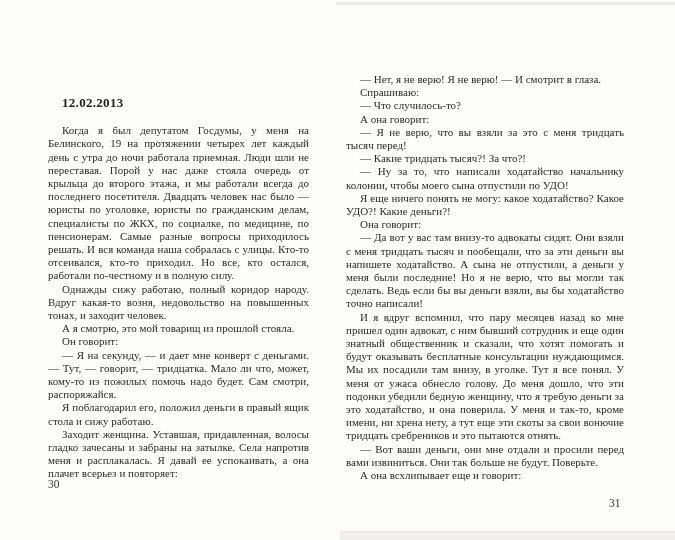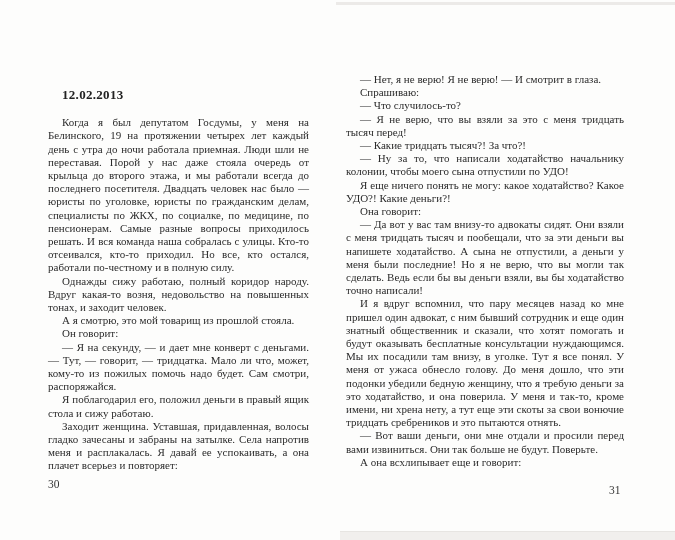--- a/index.html
+++ b/index.html
@@ -24,37 +24,37 @@
     line-height: 13.2px;
     text-align: justify;
     hyphens: auto;
     -webkit-hyphens: auto;
   }
   .text-block p {
     margin: 0;
     padding: 0;
     text-indent: 14px;
   }
-  .left-block  { left: 48px;  top: 88px; width: 261px; }
+  .left-block  { left: 48px;  top: 96px; width: 261px; }
   .right-block { left: 346px; top: 53px; width: 278px; margin-top: 20px; }
   .entry-date {
     font-weight: bold;
     font-size: 13px;
     letter-spacing: 0.3px;
     text-indent: 14px;
     margin: 0 0 15px 0;
     color: #222;
   }
   .page-number {
     position: absolute;
     font-size: 11.5px;
     color: #333;
   }
   .pn-left  { left: 48px;  top: 478px; }
-  .pn-right { left: 609px; top: 484px; }
+  .pn-right { left: 609px; top: 497px; }
   .scan-edge-top {
     position: absolute;
     left: 336px; top: 2px;
     width: 339px; height: 3px;
     background: #eceae8;
   }
   .scan-edge-bottom {
     position: absolute;
     left: 340px; top: 531px;
     width: 335px; height: 9px;
@@ -78,20 +78,21 @@
         <p>Я поблагодарил его, положил деньги в правый ящик стола и сижу работаю.</p>
         <p>Заходит женщина. Уставшая, придавленная, волосы гладко зачесаны и забраны на затылке. Села напротив меня и расплакалась. Я давай ее успокаивать, а она плачет всерьез и повторяет:</p>
       </div>
   </div>
 
   <div class="text-block right-block">
     <div>
         <p>— Нет, я не верю! Я не верю! — И смотрит в глаза.</p>
         <p>Спрашиваю:</p>
         <p>— Что случилось-то?</p>
+        <p>А она говорит:</p>
         <p>— Я не верю, что вы взяли за это с меня тридцать тысяч перед!</p>
         <p>— Какие тридцать тысяч?! За что?!</p>
         <p>— Ну за то, что написали ходатайство начальнику колонии, чтобы моего сына отпустили по УДО!</p>
         <p>Я еще ничего понять не могу: какое ходатайство? Какое УДО?! Какие деньги?!</p>
         <p>Она говорит:</p>
         <p>— Да вот у вас там внизу-то адвокаты сидят. Они взяли с меня тридцать тысяч и пообещали, что за эти деньги вы напишете ходатайство. А сына не отпустили, а деньги у меня были последние! Но я не верю, что вы могли так сделать. Ведь если бы вы деньги взяли, вы бы ходатайство точно написали!</p>
         <p>И я вдруг вспомнил, что пару месяцев назад ко мне пришел один адвокат, с ним бывший сотрудник и еще один знатный общественник и сказали, что хотят помогать и будут оказывать бесплатные консультации нуждающимся. Мы их посадили там внизу, в уголке. Тут я все понял. У меня от ужаса обнесло голову. До меня дошло, что эти подонки убедили бедную женщину, что я требую деньги за это ходатайство, и она поверила. У меня и так-то, кроме имени, ни хрена нету, а тут еще эти скоты за свои вонючие тридцать сребреников и это пытаются отнять.</p>
         <p>— Вот ваши деньги, они мне отдали и просили перед вами извиниться. Они так больше не будут. Поверьте.</p>
         <p>А она всхлипывает еще и говорит:</p>
       </div>

